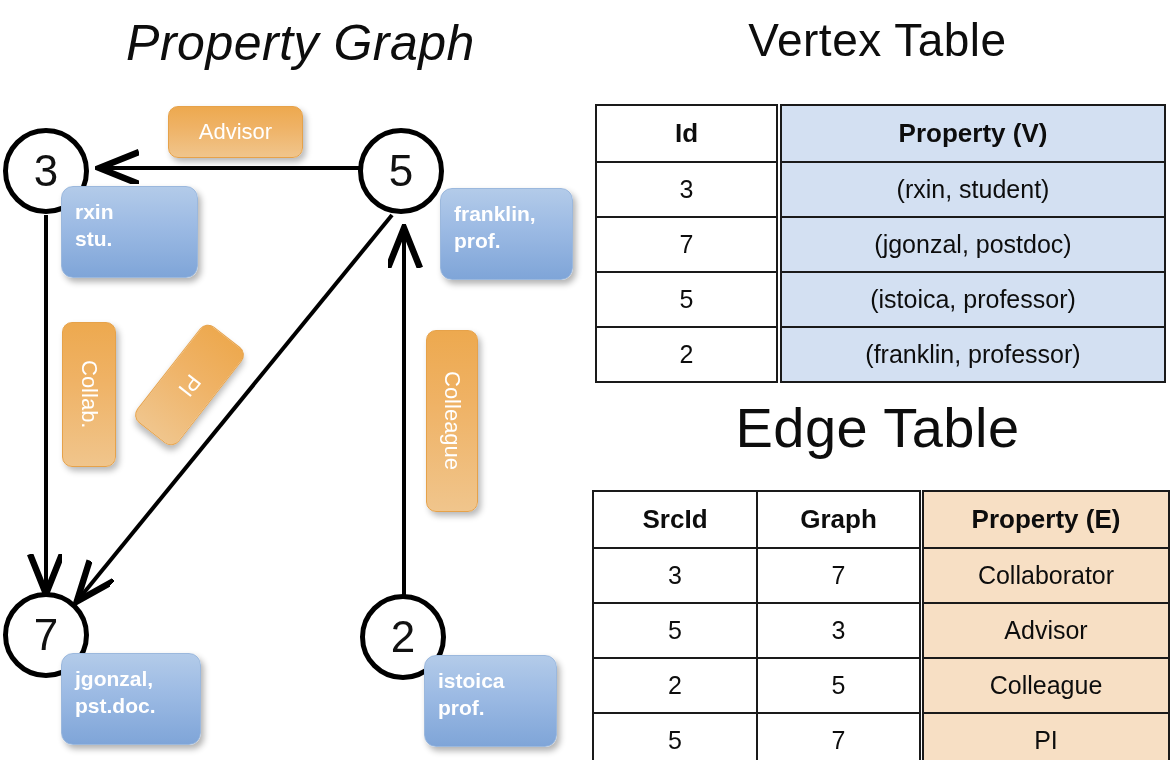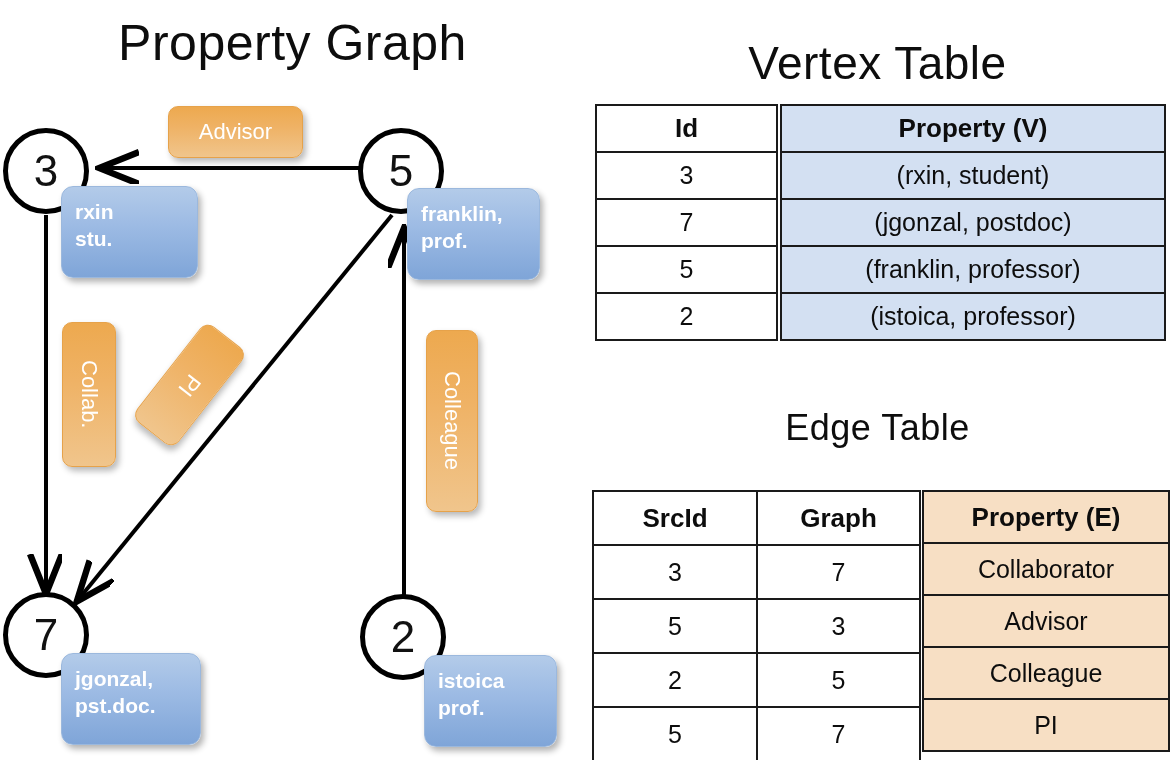--- a/index.html
+++ b/index.html
@@ -19,36 +19,36 @@
   
   .slide-title {
     position: absolute;
     font-family: "Liberation Sans", sans-serif;
     font-weight: 300;
     color: #0d0d0d;
     letter-spacing: 0.5px;
     white-space: nowrap;
   }
   #title-property-graph {
-    left: 0; top: 14px; width: 585px;
+    left: 8px; top: 14px; width: 585px;
     text-align: center;
     font-size: 50px;
     line-height: 58px;
+    font-style: italic;
   }
   #title-vertex-table {
     left: 585px; top: 12px; width: 585px;
     text-align: center;
     font-size: 46px;
     line-height: 56px;
-    margin-top: 23px;
   }
   #title-edge-table {
     left: 585px; top: 400px; width: 585px;
     text-align: center;
-    font-size: 36px;
+    font-size: 56px;
     line-height: 56px;
   }
 
   
   #graph-panel {
     position: absolute;
     left: 0; top: 0;
     width: 585px; height: 760px;
   }
   #graph-edges {
@@ -117,21 +117,21 @@
     border-collapse: collapse;
     table-layout: fixed;
     font-family: "Liberation Sans", sans-serif;
   }
   .tbl td, .tbl th {
     border: 2px solid #1a1a1a;
     text-align: center;
     font-weight: 400;
     font-size: 25px;
     color: #0d0d0d;
-    padding: 0;
+    padding: 12px;
     height: 47px;
     box-sizing: border-box;
   }
   .tbl th {
     font-weight: 700;
     font-size: 26px;
   }
   .cell-blue { background: #d3e0f2; }
   .cell-orange { background: #f7dfc4; }
   .cell-white { background: #ffffff; }
@@ -196,21 +196,21 @@
   <div class="node-circle" style="left:3px; top:128px;">3</div>
   <div class="node-circle" style="left:358px; top:128px;">5</div>
   <div class="node-circle" style="left:3px; top:592px;">7</div>
   <div class="node-circle" style="left:360px; top:594px;">2</div>
 
   <div class="prop-box" style="left:61px; top:186px; width:137px; height:92px;">
     <span>rxin</span>
     <span>stu.</span>
   </div>
 
-  <div class="prop-box" style="left:407px; top:188px; width:133px; height:92px;">
+  <div class="prop-box" style="left:440px; top:188px; width:133px; height:92px;">
     <span>franklin,</span>
     <span>prof.</span>
   </div>
 
   <div class="prop-box" style="left:61px; top:653px; width:140px; height:92px;">
     <span>jgonzal,</span>
     <span>pst.doc.</span>
   </div>
 
   <div class="prop-box" style="left:424px; top:655px; width:133px; height:92px;">
@@ -246,24 +246,24 @@
       <tr>
     <th class="cell-blue">Property (V)</th>
   </tr>
   <tr>
     <td class="cell-blue">(rxin, student)</td>
   </tr>
   <tr>
     <td class="cell-blue">(jgonzal, postdoc)</td>
   </tr>
   <tr>
+    <td class="cell-blue">(istoica, professor)</td>
+  </tr>
+  <tr>
     <td class="cell-blue">(franklin, professor)</td>
-  </tr>
-  <tr>
-    <td class="cell-blue">(istoica, professor)</td>
   </tr>
 </tbody>
   </table>
 
 <div class="slide-title" id="title-edge-table">Edge Table</div>
 
 <table class="tbl" id="edge-srcdst-table">
   <tbody>
       <tr>
     <th class="cell-white" style="width:164px">SrcId</th>

